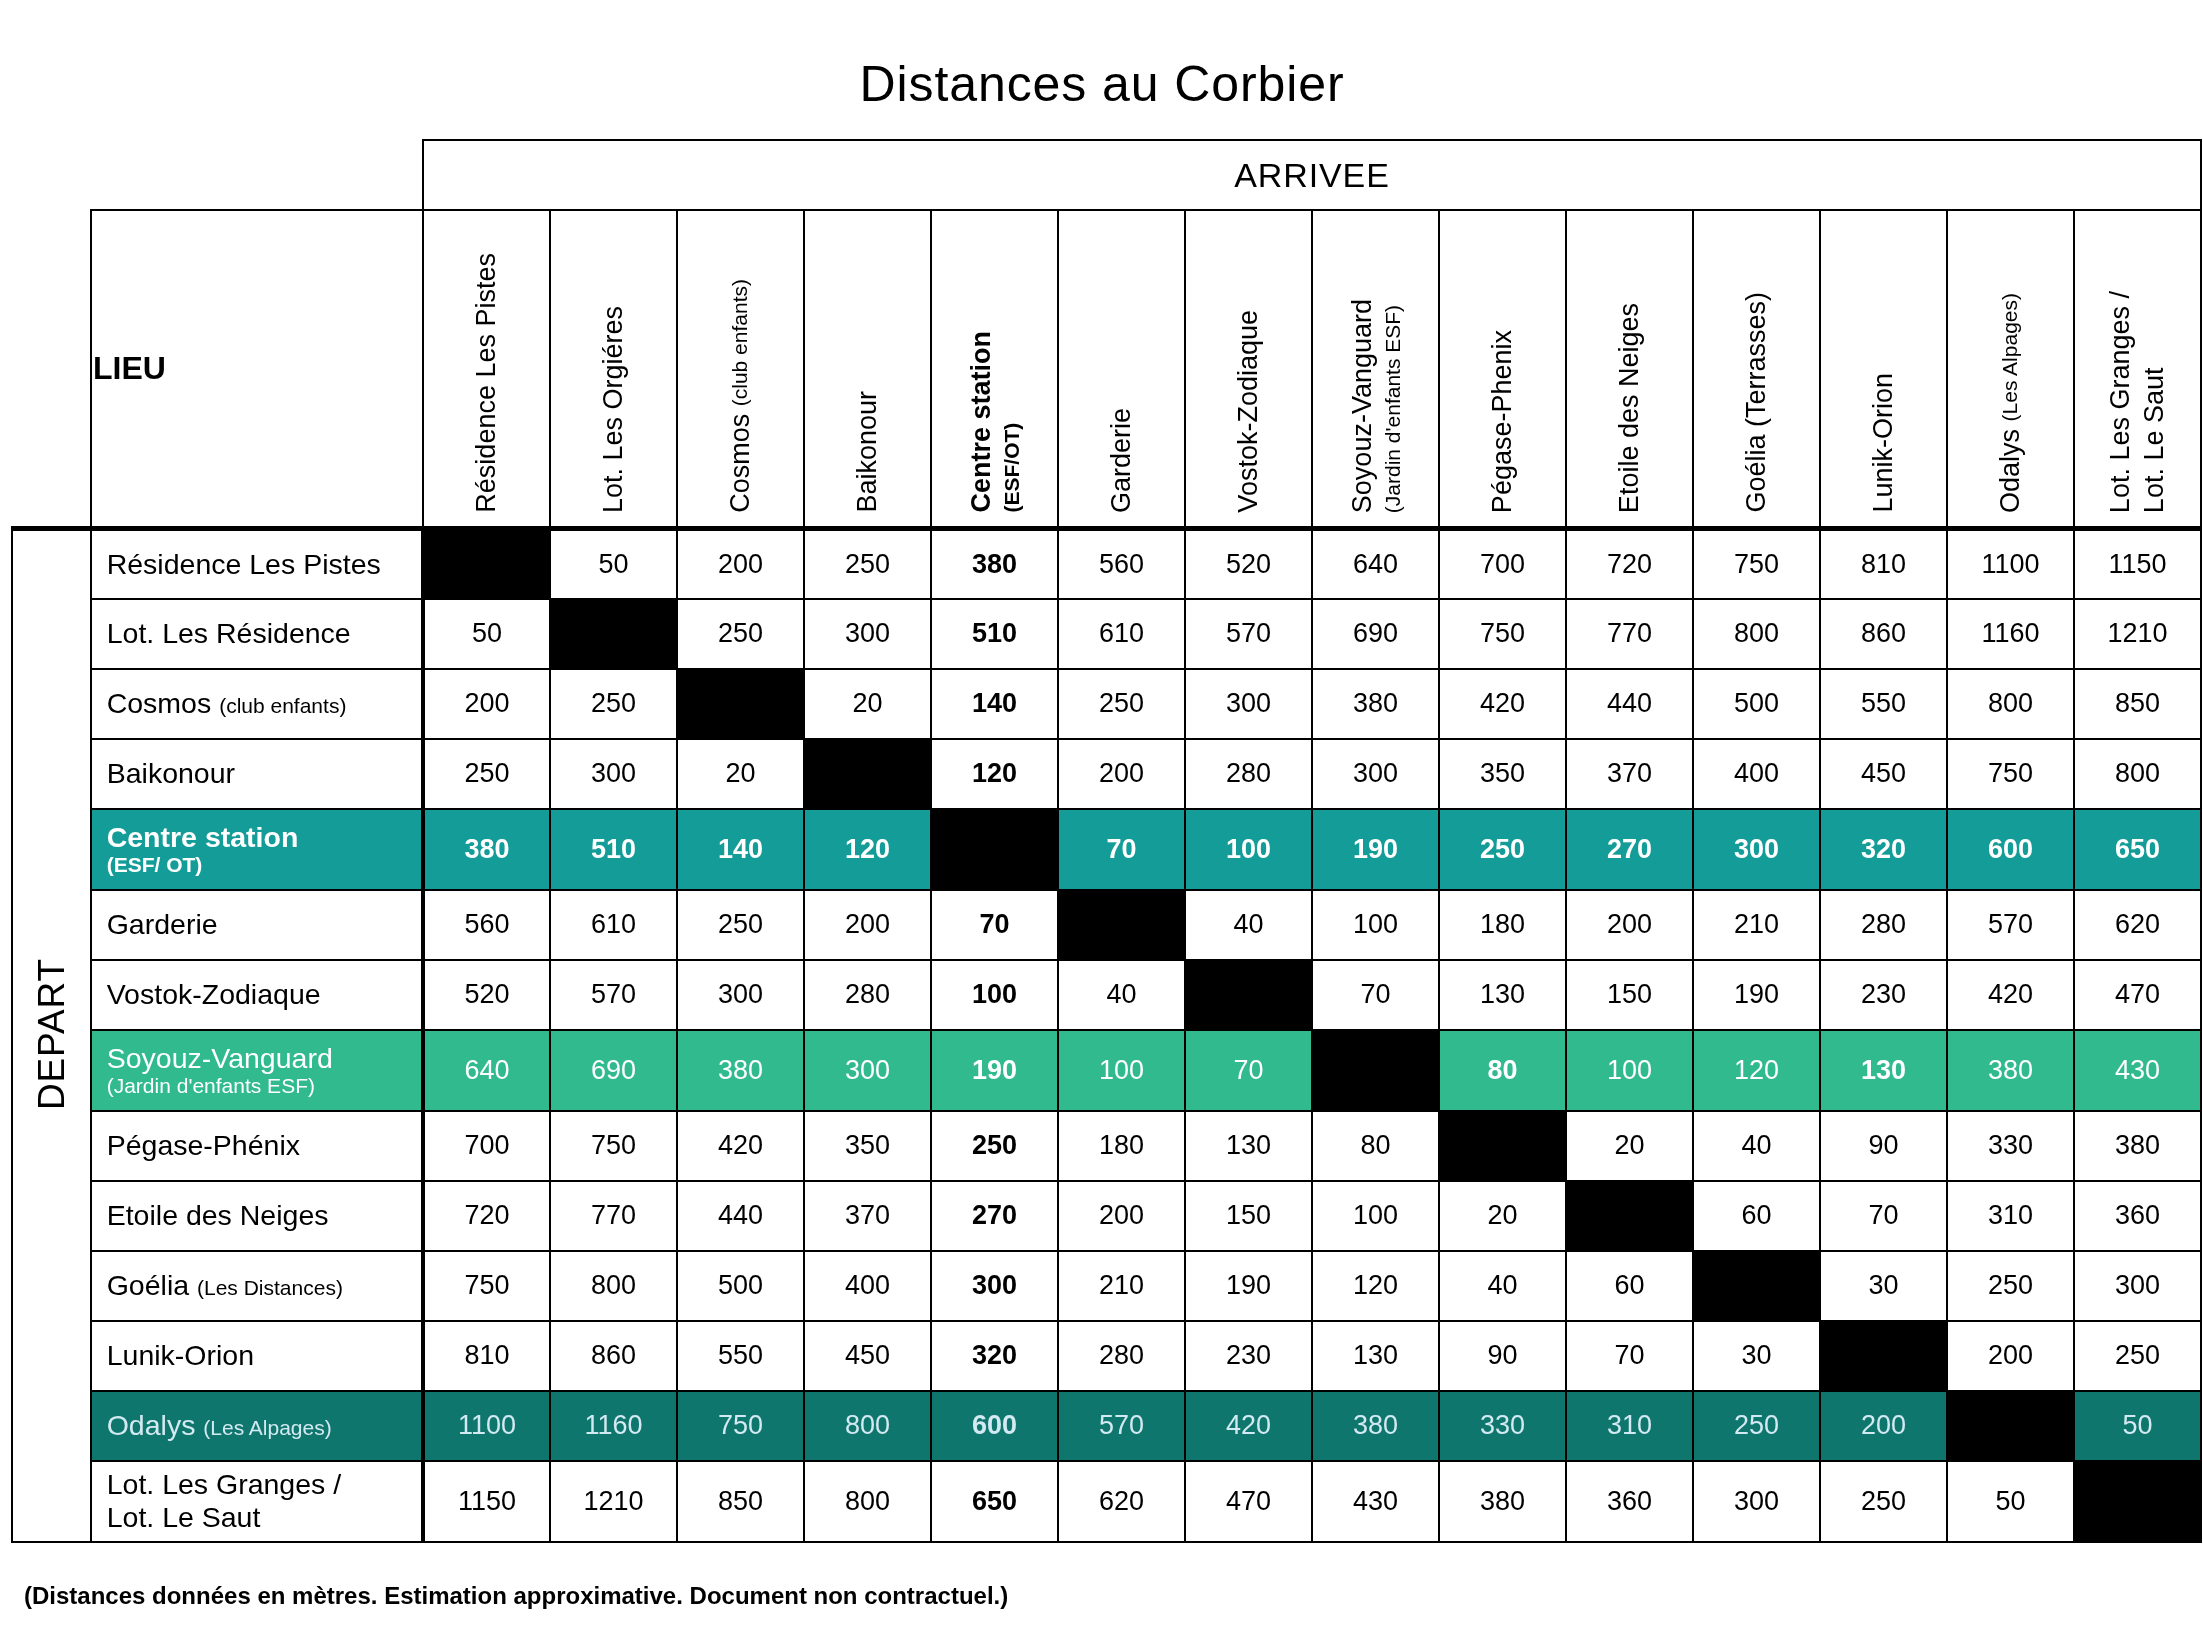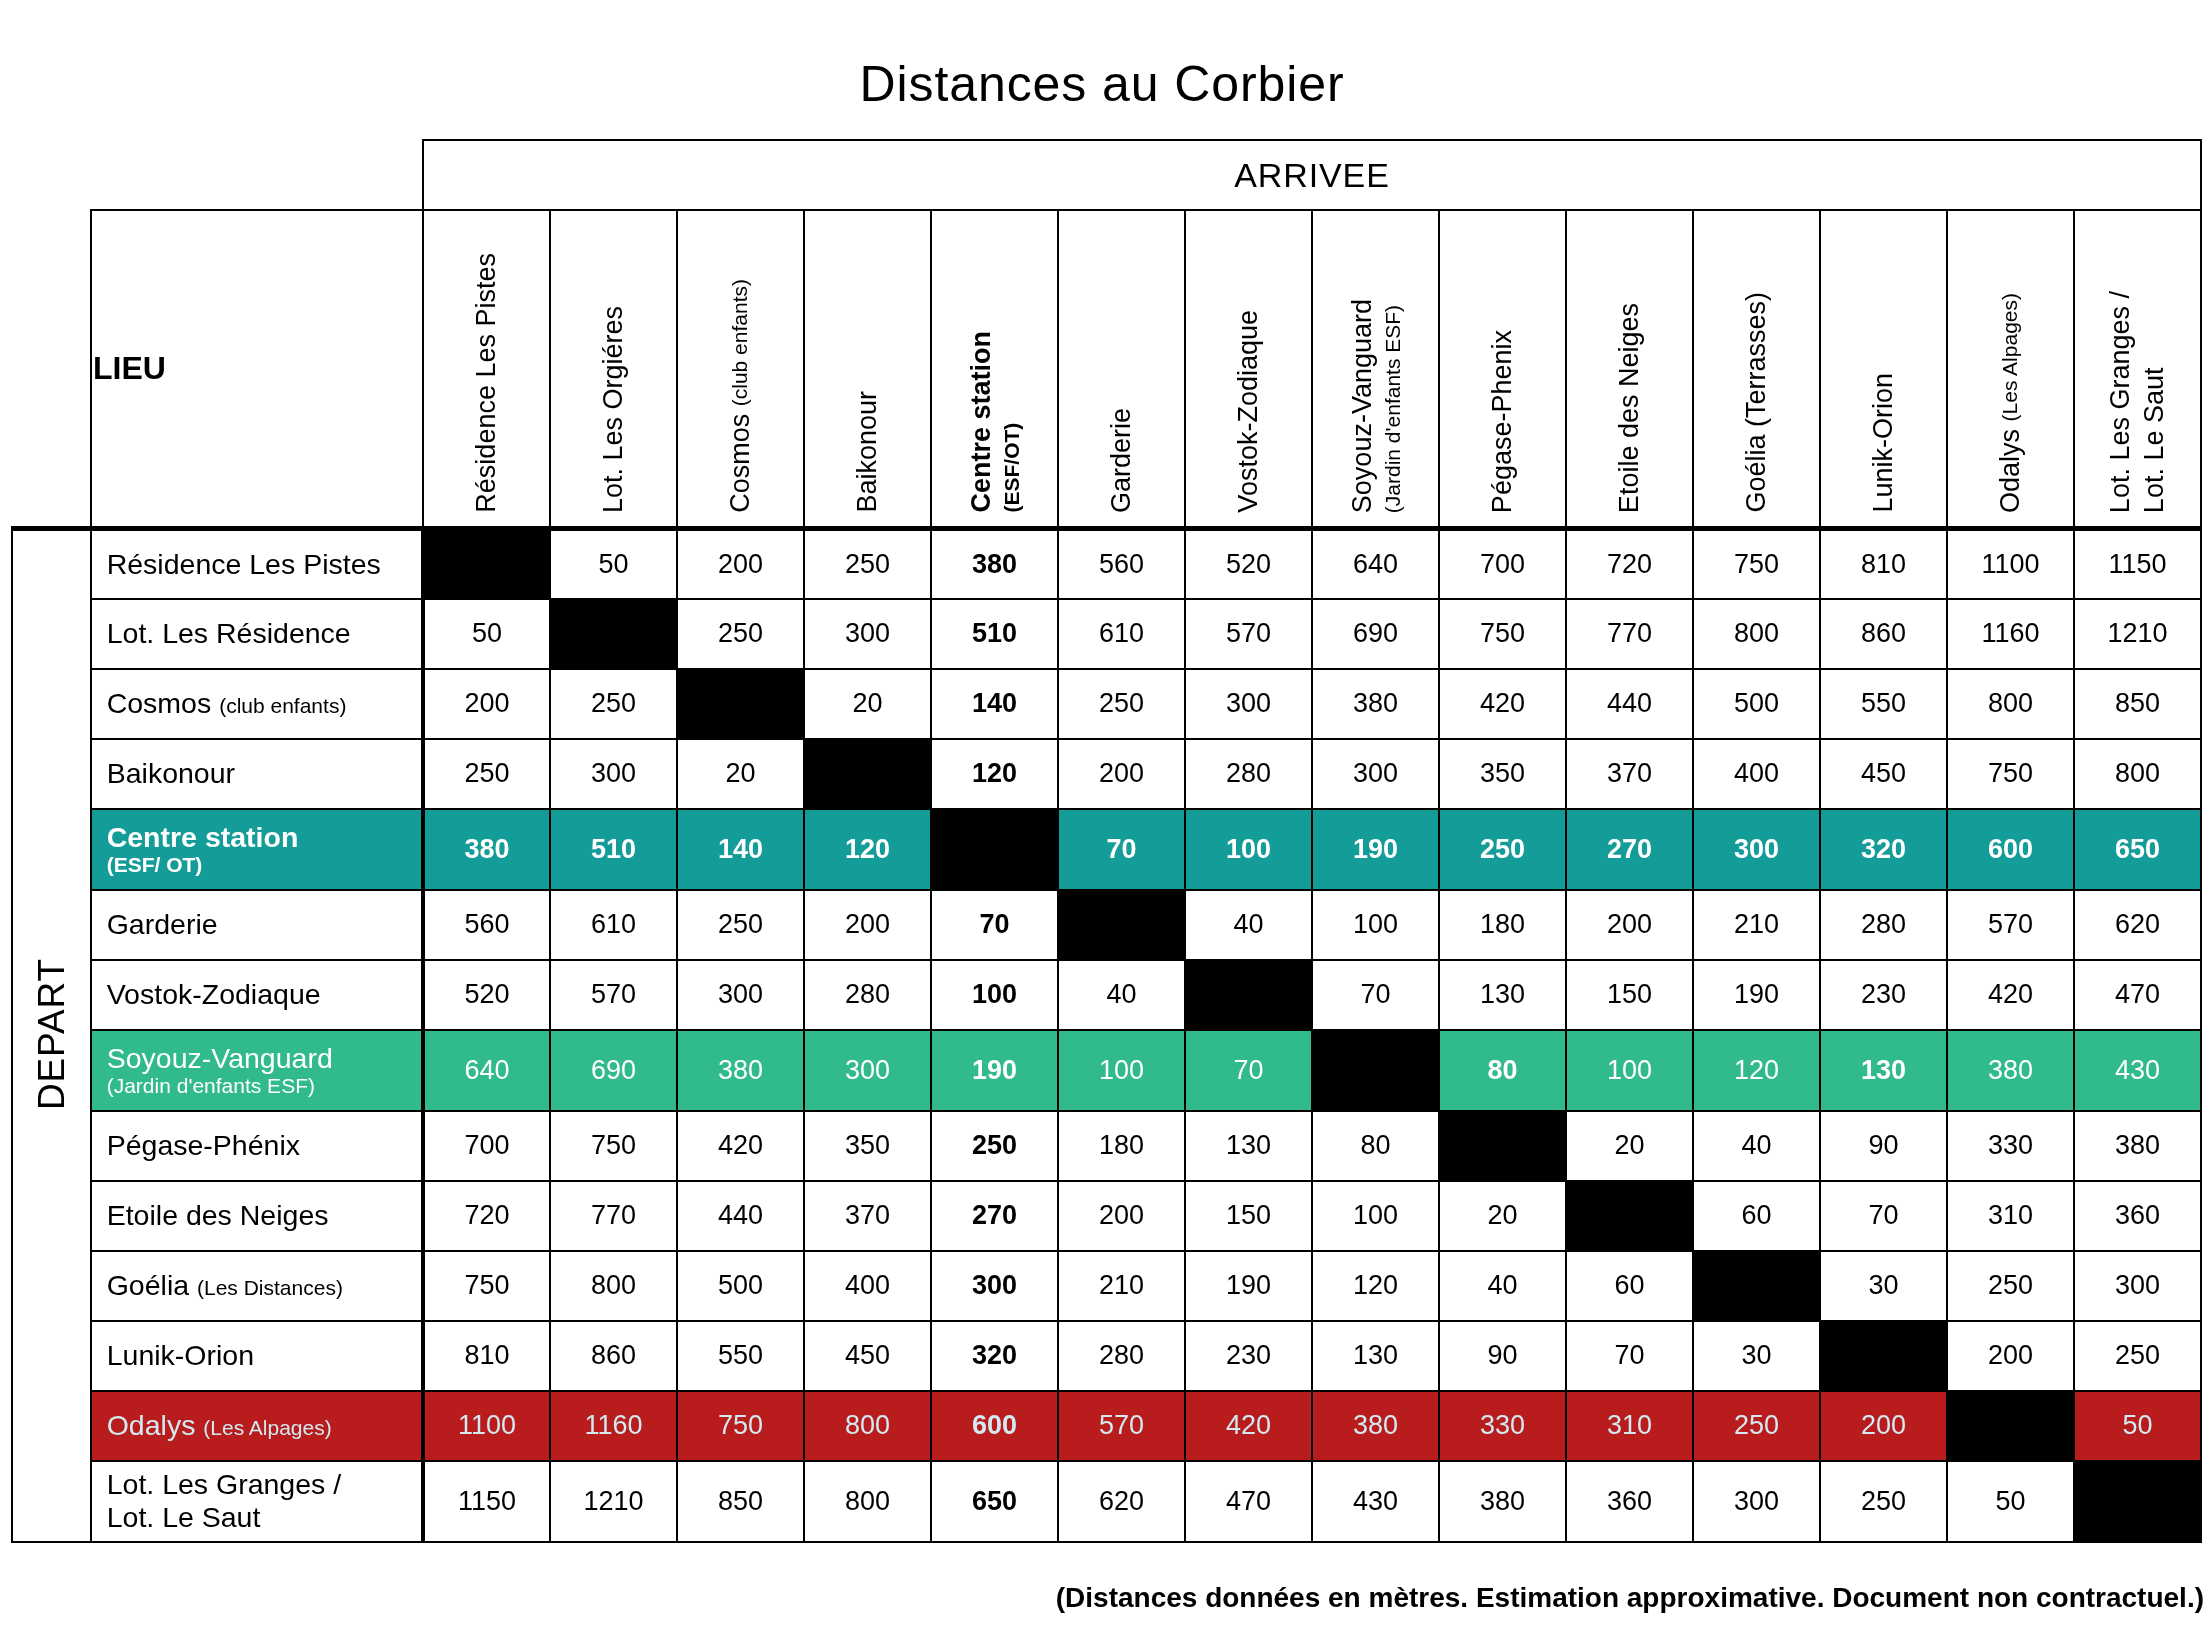--- a/index.html
+++ b/index.html
@@ -49,21 +49,21 @@
     padding:3.7px 5.5px 3.7px 14.7px;line-height:1.15;
   }
   .line2{display:block;}
   td.num{
     text-align:center;vertical-align:middle;font-size:27px;
   }
   td.diag{background:#000;}
   tbody tr{height:70px;}
   tbody tr.tall{height:81px;}
   .footer{
-    margin:39px 0 16px 24px;font-size:28px;font-weight:700;text-align:right;
+    margin:39px 0 16px 24px;font-size:24px;font-weight:700;
   }
 </style>
 </head>
 <body>
 
 <div class="page">
   <h1 class="title">Distances au Corbier</h1>
 
   <table class="dist">
     <colgroup>
@@ -394,21 +394,21 @@
           <td class="num">280</td>
           <td class="num">230</td>
           <td class="num">130</td>
           <td class="num">90</td>
           <td class="num">70</td>
           <td class="num">30</td>
           <td class="diag"></td>
           <td class="num">200</td>
           <td class="num">250</td>
         </tr>
-        <tr style="background: #b91c1c; color: rgb(211, 234, 242);">
+        <tr style="background: #0f766e; color: rgb(211, 234, 242);">
           <td class="rowhead"><span>Odalys</span> <span class="small">(Les Alpages)</span></td>
           <td class="num">1100</td>
           <td class="num">1160</td>
           <td class="num">750</td>
           <td class="num">800</td>
           <td class="num b">600</td>
           <td class="num">570</td>
           <td class="num">420</td>
           <td class="num">380</td>
           <td class="num">330</td>

